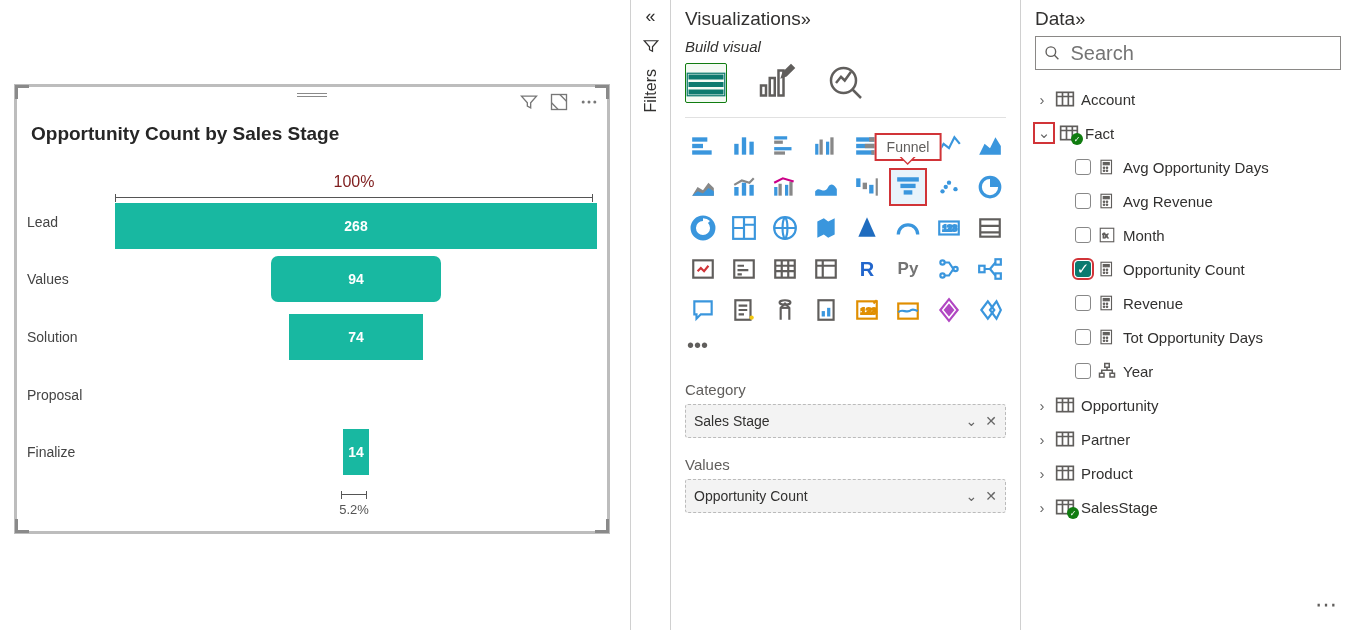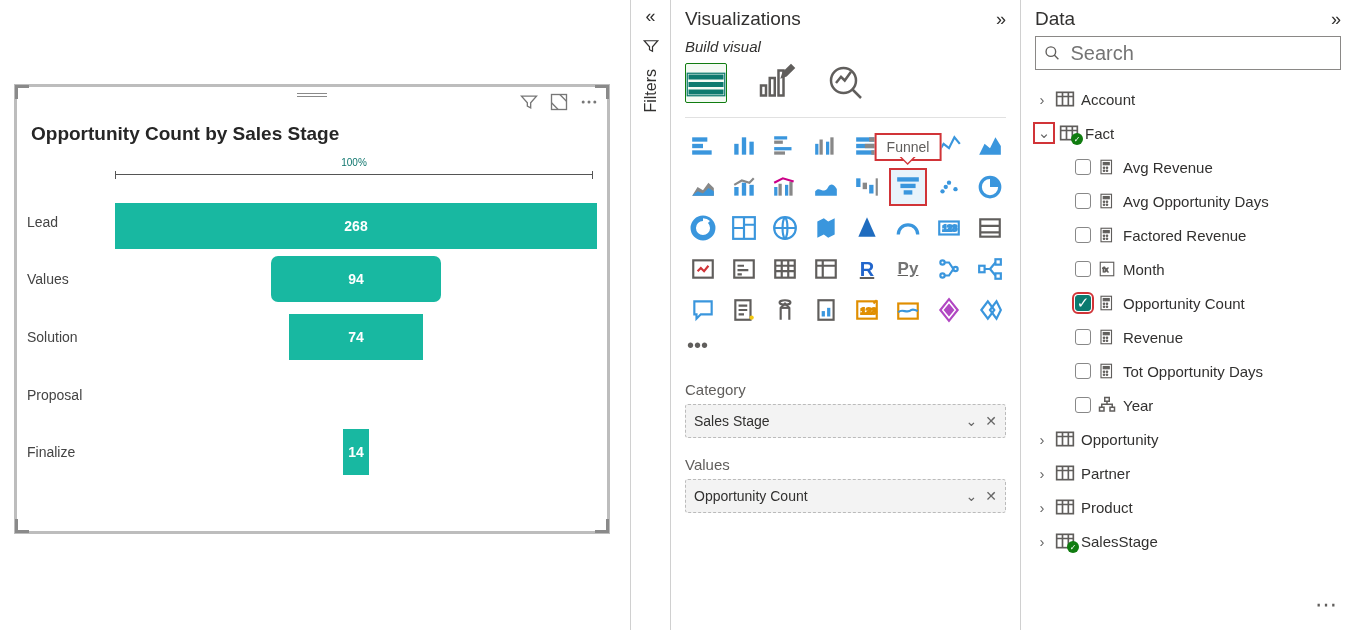--- a/index.html
+++ b/index.html
@@ -65,22 +65,22 @@
     position:absolute; left:14px; top:36px;
     font-size:19px; font-weight:700; color:#262626;
   }
 
   .funnel-area {
     position:absolute;
     left: 10px; right: 10px;
     top: 70px; bottom: 14px;
   }
   .axis-top {
-    position:absolute; top:0; left:88px; right:4px;
-    text-align:center; font-size:10px; color:#0f766e;
+    position:absolute; top:16px; left:88px; right:4px;
+    text-align:center; font-size:16px; color:#7f1d1d;
   }
   .axis-top .line { border-top:1px solid #555; margin-top:6px; position:relative; height:8px; }
   .axis-top .line:before, .axis-top .line:after {
     content:""; position:absolute; top:-4px; width:1px; height:8px; background:#555;
   }
   .axis-top .line:before{ left:0; } .axis-top .line:after{ right:0; }
 
   .axis-bottom {
     position:absolute; bottom:0; left:88px; right:4px;
     display:flex; flex-direction:column; align-items:center;
@@ -125,41 +125,40 @@
   }
 
   
   .pane {
     border-left:1px solid #d0d0d0;
     padding: 4px 14px 10px 14px;
     overflow-y:auto;
   }
   .viz-pane { flex:0 0 350px; }
   .pane-head {
-    display:flex; align-items:center; justify-content:space-between;
-    font-size:19px; padding-top:4px; padding-bottom:6px;gap:8px;
+    display:flex; align-items:center; justify-content:flex-start;
+    font-size:19px; padding-top:4px; padding-bottom:6px;
   }
   .subhead { font-size:15px; margin: 2px 0 8px 0; font-style: italic; }
   .mode-row { display:flex; gap:28px; padding-bottom:10px; }
   .mode-btn {
     width:42px; height:40px; display:flex; align-items:center; justify-content:center;
     border:1px solid transparent; border-radius:2px; cursor:pointer;
   }
   .mode-btn.active { border:1px solid #107c10; background:#f3faf3; }
   hr.thin { border:none; border-top:1px solid #e1e1e1; margin:4px 0 10px 0; }
 
   .vis-grid {
     display:grid; grid-template-columns: repeat(8, 36px);
     grid-auto-rows: 36px; gap: 5px;
   }
   .vicon {
     display:flex;align-items:center;justify-content:center;
     cursor:pointer; font-size:20px; color:#605e5c;
     position:relative;
-    text-decoration:underline;
   }
   .vicon svg { width:26px; height:26px; }
   .vicon.selected-funnel {
     outline:2px solid #d13438; outline-offset:-1px;
     background: #e8f3fb;
   }
   .tooltip-box {
     position:absolute; top:-36px; left:50%; transform:translateX(-50%);
     border:2px solid #d13438; background:#fff; padding:4px 10px;
     font-size:14px; white-space:nowrap; z-index:5;
@@ -282,20 +281,24 @@
               <div class="bar-cat">Proposal</div>
             </div>
             <div class="bar-row">
               <div class="bar-cat">Finalize</div>
               <div class="bar-track">
                 <div class="bar" style="width: 5.22388%; min-width: 24px;">14</div>
               </div>
             </div>
           </div>
 
+        <div class="axis-bottom">
+          <div class="bw-line" id="bottom-width-line" style="width: 25.2836px;"></div>
+          <span>5.2%</span>
+        </div>
       </div>
     </div>
   </div>
 
   <div class="filters-tab">
     <span class="chevrons">«</span>
     <svg viewBox="0 0 24 24">
         <path fill="none" stroke="#323130" stroke-width="1.6" d="M3 5h18l-7 8v6l-4-2v-4z"></path>
       </svg>
     <span class="vlabel">Filters</span>
@@ -663,100 +666,86 @@
           <span class="ticon">
             <svg width="18" height="18" viewBox="0 0 24 24" fill="none" stroke="#605e5c" stroke-width="1.5">
               <rect x="4" y="3" width="14" height="18"></rect>
               <rect x="7" y="6" width="8" height="3" fill="#605e5c"></rect>
               <circle cx="8" cy="13" r="1" fill="#605e5c"></circle>
               <circle cx="12" cy="13" r="1" fill="#605e5c"></circle>
               <circle cx="8" cy="17" r="1" fill="#605e5c"></circle>
               <circle cx="12" cy="17" r="1" fill="#605e5c"></circle>
             </svg>
           </span>
-          <span>Avg Revenue</span>
+          <span>Avg Opportunity Days</span>
         </div>
         <div class="tnode indent1">
           <span class="cbox"></span>
           <span class="ticon">
             <svg width="18" height="18" viewBox="0 0 24 24" fill="none" stroke="#605e5c" stroke-width="1.5">
               <rect x="4" y="3" width="14" height="18"></rect>
               <rect x="7" y="6" width="8" height="3" fill="#605e5c"></rect>
               <circle cx="8" cy="13" r="1" fill="#605e5c"></circle>
               <circle cx="12" cy="13" r="1" fill="#605e5c"></circle>
               <circle cx="8" cy="17" r="1" fill="#605e5c"></circle>
               <circle cx="12" cy="17" r="1" fill="#605e5c"></circle>
             </svg>
           </span>
-          <span>Avg Opportunity Days</span>
+          <span>Avg Revenue</span>
         </div>
         <div class="tnode indent1">
           <span class="cbox"></span>
+          <span class="ticon">
+            <svg width="18" height="18" viewBox="0 0 24 24" fill="none" stroke="#605e5c" stroke-width="1.5">
+              <rect x="3" y="3" width="18" height="18"></rect>
+              <text x="6" y="16" font-size="10" fill="#605e5c">fx</text>
+            </svg>
+          </span>
+          <span>Month</span>
+        </div>
+        <div class="tnode indent1">
+          <span class="cbox checked red-outline">✓</span>
           <span class="ticon">
             <svg width="18" height="18" viewBox="0 0 24 24" fill="none" stroke="#605e5c" stroke-width="1.5">
               <rect x="4" y="3" width="14" height="18"></rect>
               <rect x="7" y="6" width="8" height="3" fill="#605e5c"></rect>
               <circle cx="8" cy="13" r="1" fill="#605e5c"></circle>
               <circle cx="12" cy="13" r="1" fill="#605e5c"></circle>
               <circle cx="8" cy="17" r="1" fill="#605e5c"></circle>
               <circle cx="12" cy="17" r="1" fill="#605e5c"></circle>
             </svg>
           </span>
-          <span>Factored Revenue</span>
+          <span>Opportunity Count</span>
         </div>
         <div class="tnode indent1">
           <span class="cbox"></span>
-          <span class="ticon">
-            <svg width="18" height="18" viewBox="0 0 24 24" fill="none" stroke="#605e5c" stroke-width="1.5">
-              <rect x="3" y="3" width="18" height="18"></rect>
-              <text x="6" y="16" font-size="10" fill="#605e5c">fx</text>
-            </svg>
-          </span>
-          <span>Month</span>
-        </div>
-        <div class="tnode indent1">
-          <span class="cbox checked red-outline">✓</span>
           <span class="ticon">
             <svg width="18" height="18" viewBox="0 0 24 24" fill="none" stroke="#605e5c" stroke-width="1.5">
               <rect x="4" y="3" width="14" height="18"></rect>
               <rect x="7" y="6" width="8" height="3" fill="#605e5c"></rect>
               <circle cx="8" cy="13" r="1" fill="#605e5c"></circle>
               <circle cx="12" cy="13" r="1" fill="#605e5c"></circle>
               <circle cx="8" cy="17" r="1" fill="#605e5c"></circle>
               <circle cx="12" cy="17" r="1" fill="#605e5c"></circle>
             </svg>
           </span>
-          <span>Opportunity Count</span>
+          <span>Revenue</span>
         </div>
         <div class="tnode indent1">
           <span class="cbox"></span>
           <span class="ticon">
             <svg width="18" height="18" viewBox="0 0 24 24" fill="none" stroke="#605e5c" stroke-width="1.5">
               <rect x="4" y="3" width="14" height="18"></rect>
               <rect x="7" y="6" width="8" height="3" fill="#605e5c"></rect>
               <circle cx="8" cy="13" r="1" fill="#605e5c"></circle>
               <circle cx="12" cy="13" r="1" fill="#605e5c"></circle>
               <circle cx="8" cy="17" r="1" fill="#605e5c"></circle>
               <circle cx="12" cy="17" r="1" fill="#605e5c"></circle>
             </svg>
           </span>
-          <span>Revenue</span>
-        </div>
-        <div class="tnode indent1">
-          <span class="cbox"></span>
-          <span class="ticon">
-            <svg width="18" height="18" viewBox="0 0 24 24" fill="none" stroke="#605e5c" stroke-width="1.5">
-              <rect x="4" y="3" width="14" height="18"></rect>
-              <rect x="7" y="6" width="8" height="3" fill="#605e5c"></rect>
-              <circle cx="8" cy="13" r="1" fill="#605e5c"></circle>
-              <circle cx="12" cy="13" r="1" fill="#605e5c"></circle>
-              <circle cx="8" cy="17" r="1" fill="#605e5c"></circle>
-              <circle cx="12" cy="17" r="1" fill="#605e5c"></circle>
-            </svg>
-          </span>
           <span>Tot Opportunity Days</span>
         </div>
         <div class="tnode indent1">
           <span class="cbox"></span>
           <span class="ticon">
             <svg width="18" height="18" viewBox="0 0 24 24" fill="none" stroke="#605e5c" stroke-width="2">
               <rect x="9" y="2" width="6" height="5"></rect>
               <rect x="2" y="15" width="6" height="5"></rect>
               <rect x="16" y="15" width="6" height="5"></rect>
               <path d="M12 7v4M12 11H5v4M12 11h7v4"></path>

